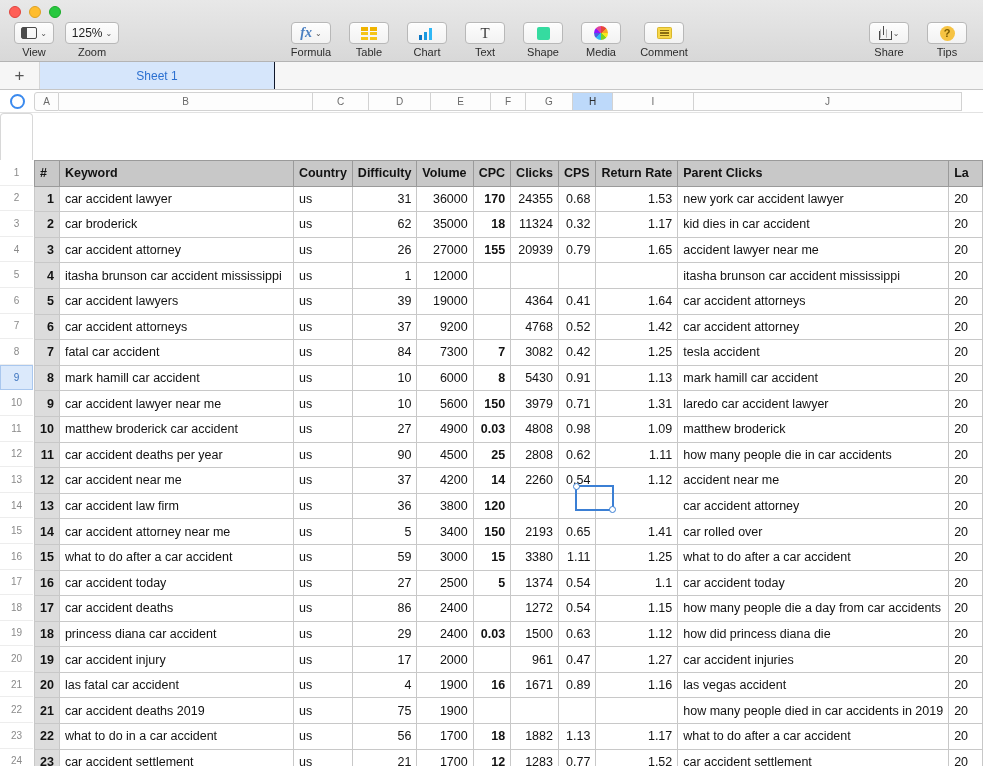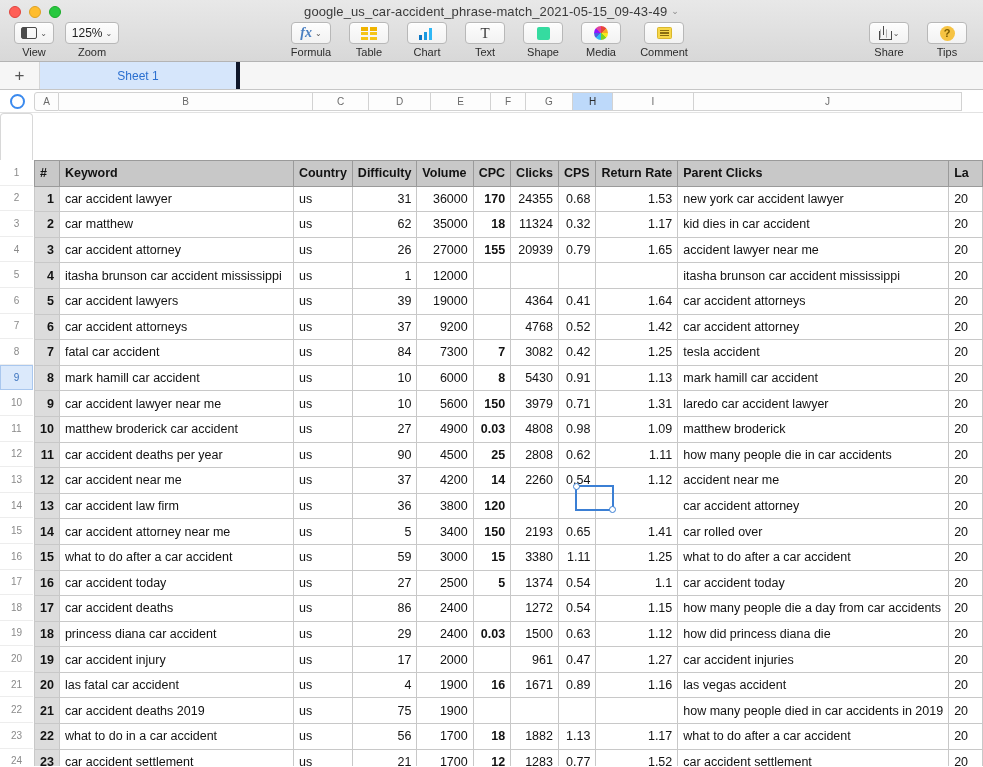--- a/index.html
+++ b/index.html
@@ -86,23 +86,23 @@
     width: 983px; height: 28px;
     background: #f6f6f6;
     border-bottom: 1px solid #c6c6c6;
     display: flex; align-items: stretch;
   }
   .add-sheet {
     width: 40px; display:flex; align-items:center; justify-content:center;
     font-size: 17px; color: #555; border-right: 1px solid #d6d6d6;
   }
   .sheet-tab {
-    width: 200px;
+    width: 235px;
     background: #d6e6fb;
-    border-right: 4px solid #0f172a;
+    border-right: 1px solid #0f172a;
     display: flex; align-items: center; justify-content: center;
     font-size: 12px; color: #2a6fd0;
   }
   .tab-rest { flex: 1; }
 
   
   .colbar {
     width: 983px; height: 23px;
     background: #ffffff;
     display: flex; align-items: center;
@@ -208,23 +208,20 @@
 <body>
 
 <div class="toolbar">
 
   <div class="traffic">
     <span class="tl red"></span>
     <span class="tl yellow"></span>
     <span class="tl green"></span>
   </div>
 
-  <div class="doc-title">
-    <span>google_us_car-accident_phrase-match_2021-05-15_09-43-49</span><span class="chev">⌄</span>
-  </div>
 
   <div class="tb-group tb-left">
     <div class="tb-item">
       <div class="tb-btn">
         <span class="ic-view"></span>
         <span class="chevd">⌄</span>
       </div>
       <div class="tb-label">View</div>
     </div>
     <div class="tb-item">
@@ -393,21 +390,21 @@
           <td class="r w-vo">36000</td>
           <td class="r w-cpc">170</td>
           <td class="r w-cl">24355</td>
           <td class="r w-cps">0.68</td>
           <td class="r w-rr">1.53</td>
           <td class="l w-pk">new york car accident lawyer</td>
           <td class="l w-la">20</td>
         </tr>
         <tr>
           <td class="idx w-idx">2</td>
-          <td class="l w-kw">car matthew</td>
+          <td class="l w-kw">car broderick</td>
           <td class="l w-co">us</td>
           <td class="r w-df">62</td>
           <td class="r w-vo">35000</td>
           <td class="r w-cpc">18</td>
           <td class="r w-cl">11324</td>
           <td class="r w-cps">0.32</td>
           <td class="r w-rr">1.17</td>
           <td class="l w-pk">kid dies in car accident</td>
           <td class="l w-la">20</td>
         </tr>

